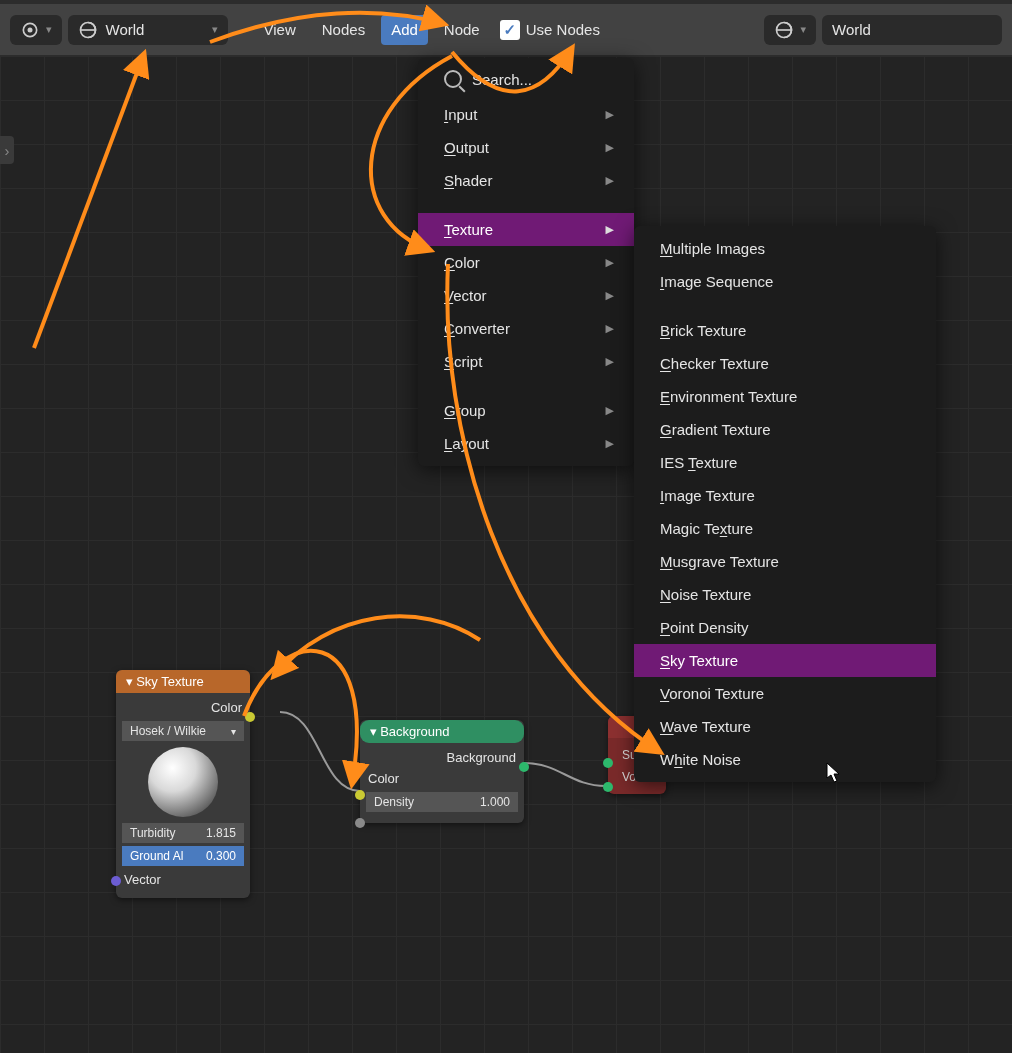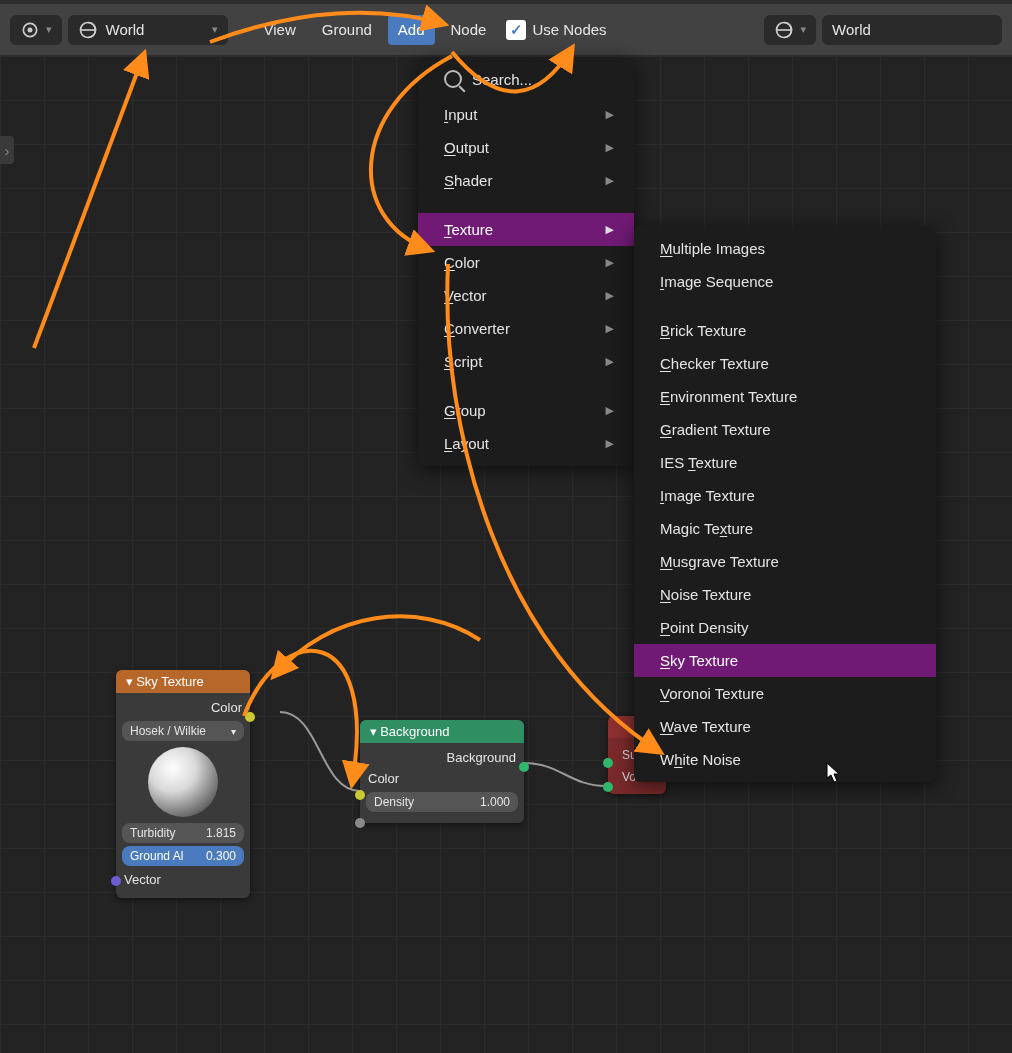--- a/index.html
+++ b/index.html
@@ -23,24 +23,24 @@
   .sub-arrow{font-size:11px;color:#888;}
   .menu-item.hl .sub-arrow{color:#ddd;}
   .underline{text-decoration:underline;text-decoration-thickness:1px;text-underline-offset:2px;}
   .search-row{display:flex;align-items:center;gap:10px;padding:6px 20px 10px 26px;}
   .mag{width:18px;height:18px;border:2px solid #bbb;border-radius:50%;position:relative;}
   .mag::after{content:"";position:absolute;width:8px;height:2px;background:#bbb;transform:rotate(45deg);bottom:-4px;right:-6px;}
   
   .node{position:absolute;background:#3a3a3a;border-radius:6px;width:160px;font-size:13px;box-shadow:0 2px 6px rgba(0,0,0,.5);}
   .node-hd{padding:4px 10px;border-radius:6px 6px 0 0;font-size:13px;}
   .node-hd.orange{background:#b8672a;color:#fff;}
-  .node-hd.green{background:#2f8f62;color:#fff;}
+  .node-hd.green{background:#2f8f62;color:#fff;border-radius:9px;}
   .node-body{padding:4px 6px 8px;}
   .row{display:flex;align-items:center;justify-content:space-between;padding:3px 2px;}
-  .field{background:#555;border-radius:8px;padding:3px 8px;display:flex;justify-content:space-between;align-items:center;margin:3px 0;font-size:12px;}
+  .field{background:#555;border-radius:0;padding:3px 8px;display:flex;justify-content:space-between;align-items:center;margin:3px 0;font-size:12px;}
   .field.sel{background:#4a7bbf;color:#fff;display:flex;justify-content:space-between;}
   .sock{position:absolute;width:10px;height:10px;border-radius:50%;}
   .sock.yellow{background:#c9c933;}
   .sock.green{background:#2db86c;}
   .sock.grey{background:#8a8a8a;}
   .sock.purple{background:#6c5dd3;}
   .sphere{width:70px;height:70px;border-radius:50%;margin:6px auto;background:radial-gradient(circle at 35% 30%,#fff 0%,#d9d9d9 35%,#5a5a5a 80%,#222 100%);}
   
   .link{position:absolute;pointer-events:none;}
   
@@ -67,21 +67,21 @@
         </svg>
       <span>World</span>
     </div>
     <span style="font-size:11px;color:#888;">▾</span>
   </div>
   <div style="width:14px;"></div>
   <div class="hdr-btn">
       <span>View</span>
     </div>
   <div class="hdr-btn">
-      <span>Ground</span>
+      <span>Nodes</span>
     </div>
   <div class="hdr-btn active">
       <span>Add</span>
     </div>
   <div class="hdr-btn">
       <span>Node</span>
     </div>
   <div style="display:flex;align-items:center;gap:6px;margin-left:4px;">
     <div class="chk">✓</div>
     <span>Use Nodes</span>

